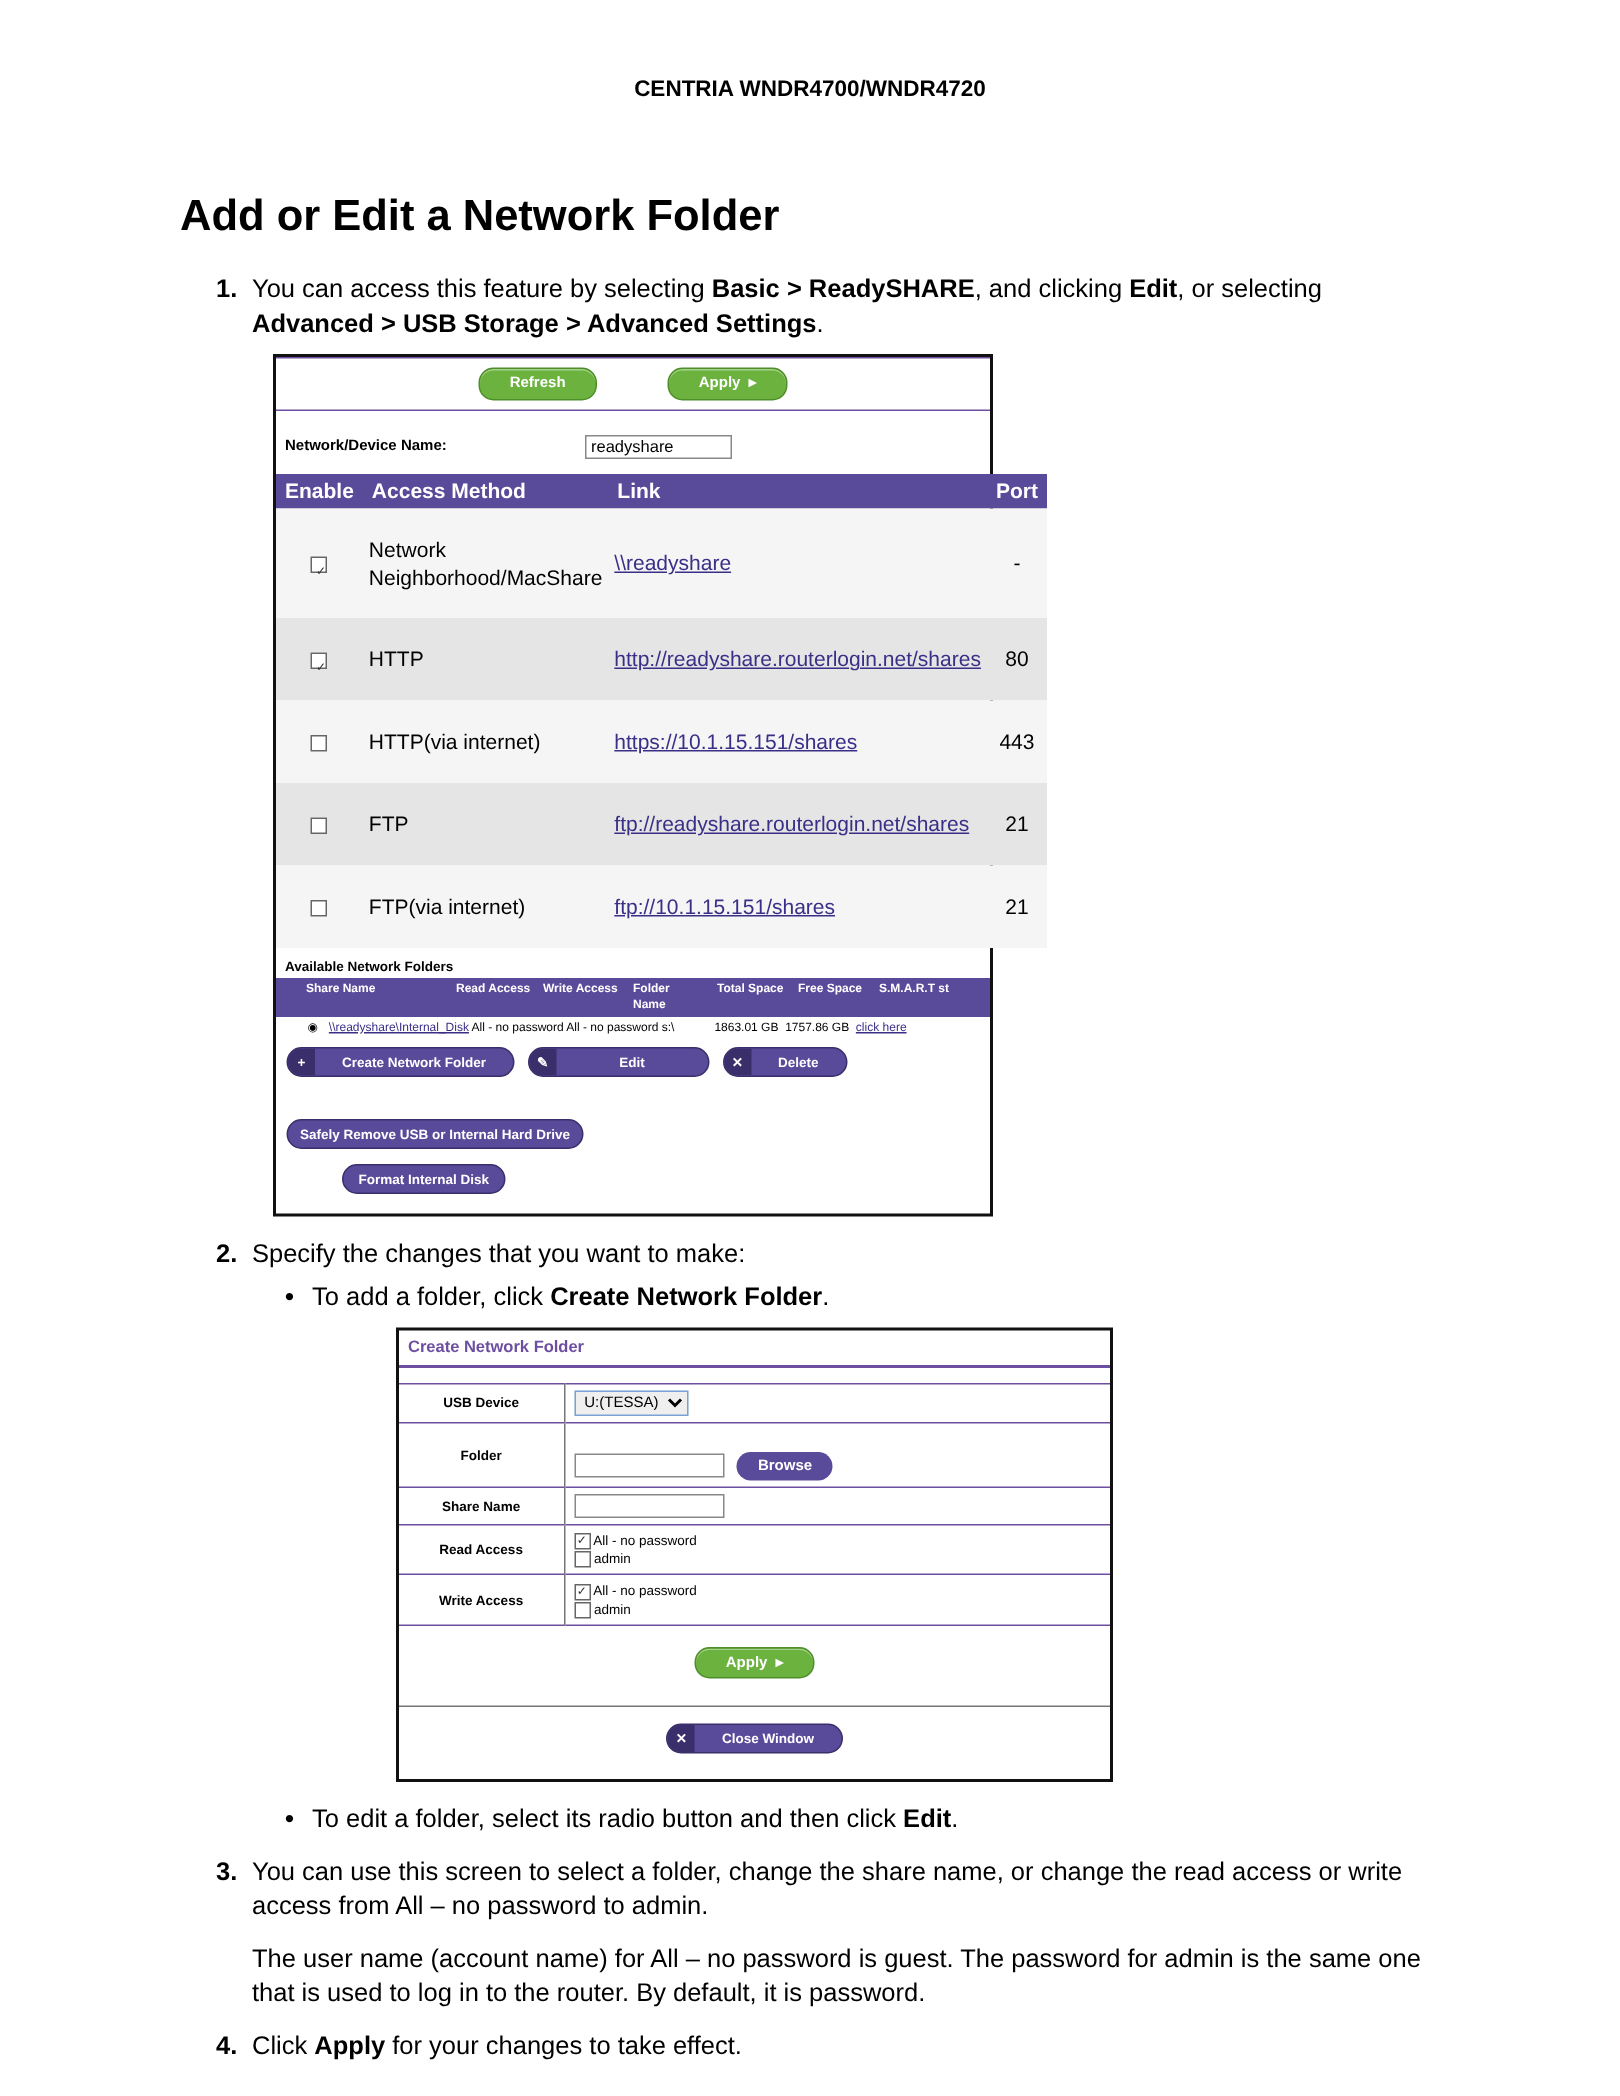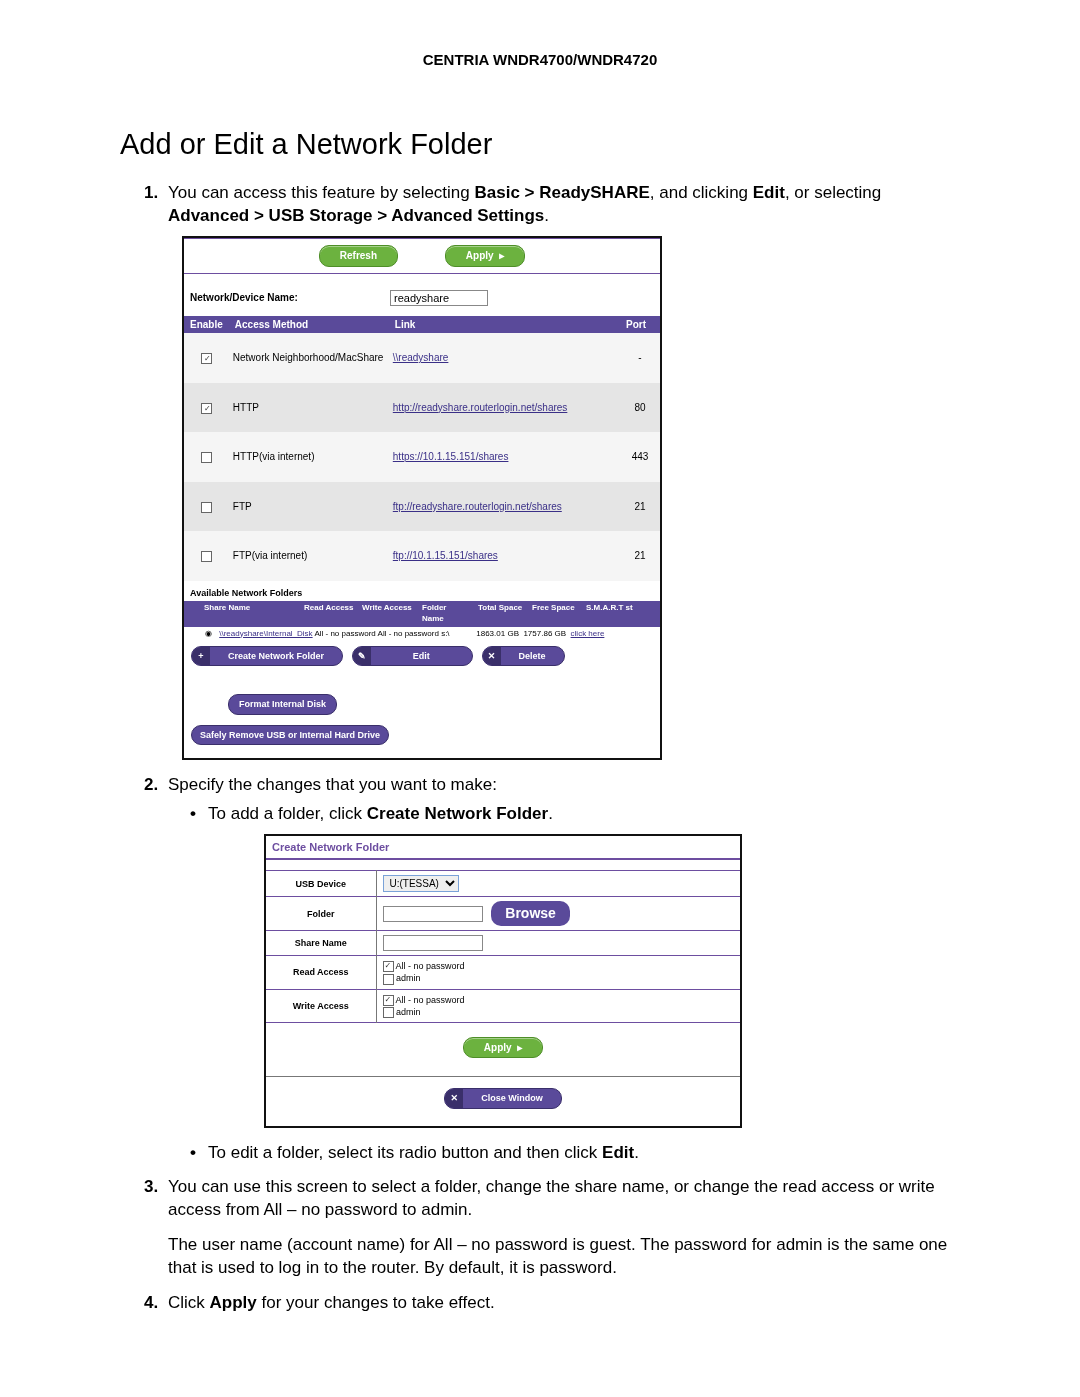--- a/index.html
+++ b/index.html
@@ -13,21 +13,21 @@
     line-height: 1.35;
   }
   .header-title {
     text-align: center;
     font-weight: bold;
     font-size: 15px;
     margin-bottom: 55px;
   }
   .section-title {
     font-size: 29px;
-    font-weight: 400;
+    font-weight: 700;
     margin-bottom: 18px;
   }
   ol.main-list { list-style: none; padding-left: 24px; }
   ol.main-list > li { margin-bottom: 12px; position: relative; padding-left: 24px; }
   ol.main-list > li::before {
     content: attr(data-num) ".";
     position: absolute; left: 0; top: 0; font-weight: bold;
   }
   .bullet-list { list-style: none; margin: 6px 0 6px 18px; }
   .bullet-list li { position: relative; padding-left: 22px; margin-bottom: 6px; }
@@ -56,21 +56,21 @@
     margin: 0 22px;
     box-shadow: inset 0 1px 0 rgba(255,255,255,0.4);
   }
   .form-row { display: flex; align-items: center; padding: 4px 0 4px 6px; }
   .form-row .lbl { width: 200px; font-weight: bold; font-size: 10px; }
   .txtin {
     border: 1px solid #888; height: 16px; width: 98px;
     font-size: 11px; padding: 0 3px; background: #fff;
   }
   table.access {
-    width: 100%; border-collapse: collapse; font-size: 10px;
+    width: 100%; border-collapse: collapse; font-size: 14px;
   }
   table.access th {
     background: #5a4a9a; color: #fff; font-weight: bold;
     text-align: left; padding: 2px 6px;
   }
   table.access td { padding: 18px 4px; }
   table.access tr.even { background: #e5e5e5; }
   table.access tr.odd { background: #f5f5f5; }
   .chk { width: 11px; height: 11px; border: 1px solid #666; display: inline-block; background: #fff; vertical-align: middle; }
   .chk.on::after { content: "✓"; font-size: 8px; line-height: 9px; position: relative; left: 1px; top: -3px; color: #333; }
@@ -103,22 +103,22 @@
     border-right: 1px solid #777; padding: 5px 20px; font-size: 9px;
     vertical-align: middle;
   }
   table.form2 td { padding: 4px 6px; }
   table.form2 tr { border-top: 1px solid #6d4ea0; border-bottom: 1px solid #6d4ea0; }
   .sel {
     border: 1px solid #7aa2d8; font-size: 10px; padding: 1px 2px;
   }
   .browse-btn {
     display: inline-block; background: #5a4a9a; color: #fff;
-    font-size: 14px; font-weight: bold; padding: 3px 14px;
-    border-radius: 10px; margin-left: 6px;
+    font-size: 10px; font-weight: bold; padding: 3px 14px;
+    border-radius: 10px; margin-left: 6px; margin-top: 15px;
   }
   .chklabel { font-size: 9px; display: block; }
   .apply-row { text-align: center; padding: 14px 0 18px; }
   .close-row { text-align: center; padding: 8px 0 14px; border-top: 1px solid #777; }
 
   .footer-rule {
     border-top: 1px solid #3a5fc8;
     margin: 40px 0 10px 0;
   }
   .footer-label {
@@ -228,27 +228,27 @@
             <span class="cap">✎</span>
             <span class="bt" style="padding:3px 42px">Edit</span>
           </span>
         <span class="barbtn">
             <span class="cap">✕</span>
             <span class="bt">Delete</span>
           </span>
       </div>
       <div style="height:18px"></div>
       <div class="btnset">
+        <span class="barbtn">
+            <span class="bt" style="padding:3px 8px">Safely Remove USB or Internal Hard Drive</span>
+          </span>
+      </div>
+      <div class="btnset">
         <span class="barbtn" style="margin-left:40px">
             <span class="bt" style="padding:3px 10px">Format Internal Disk</span>
-          </span>
-      </div>
-      <div class="btnset">
-        <span class="barbtn">
-            <span class="bt" style="padding:3px 8px">Safely Remove USB or Internal Hard Drive</span>
           </span>
       </div>
       <div style="height:8px"></div>
     </div>
   </li>
 
   <li data-num="2">
     <span>Specify the changes that you want to make:</span>
     <ul class="bullet-list">
       <li>

